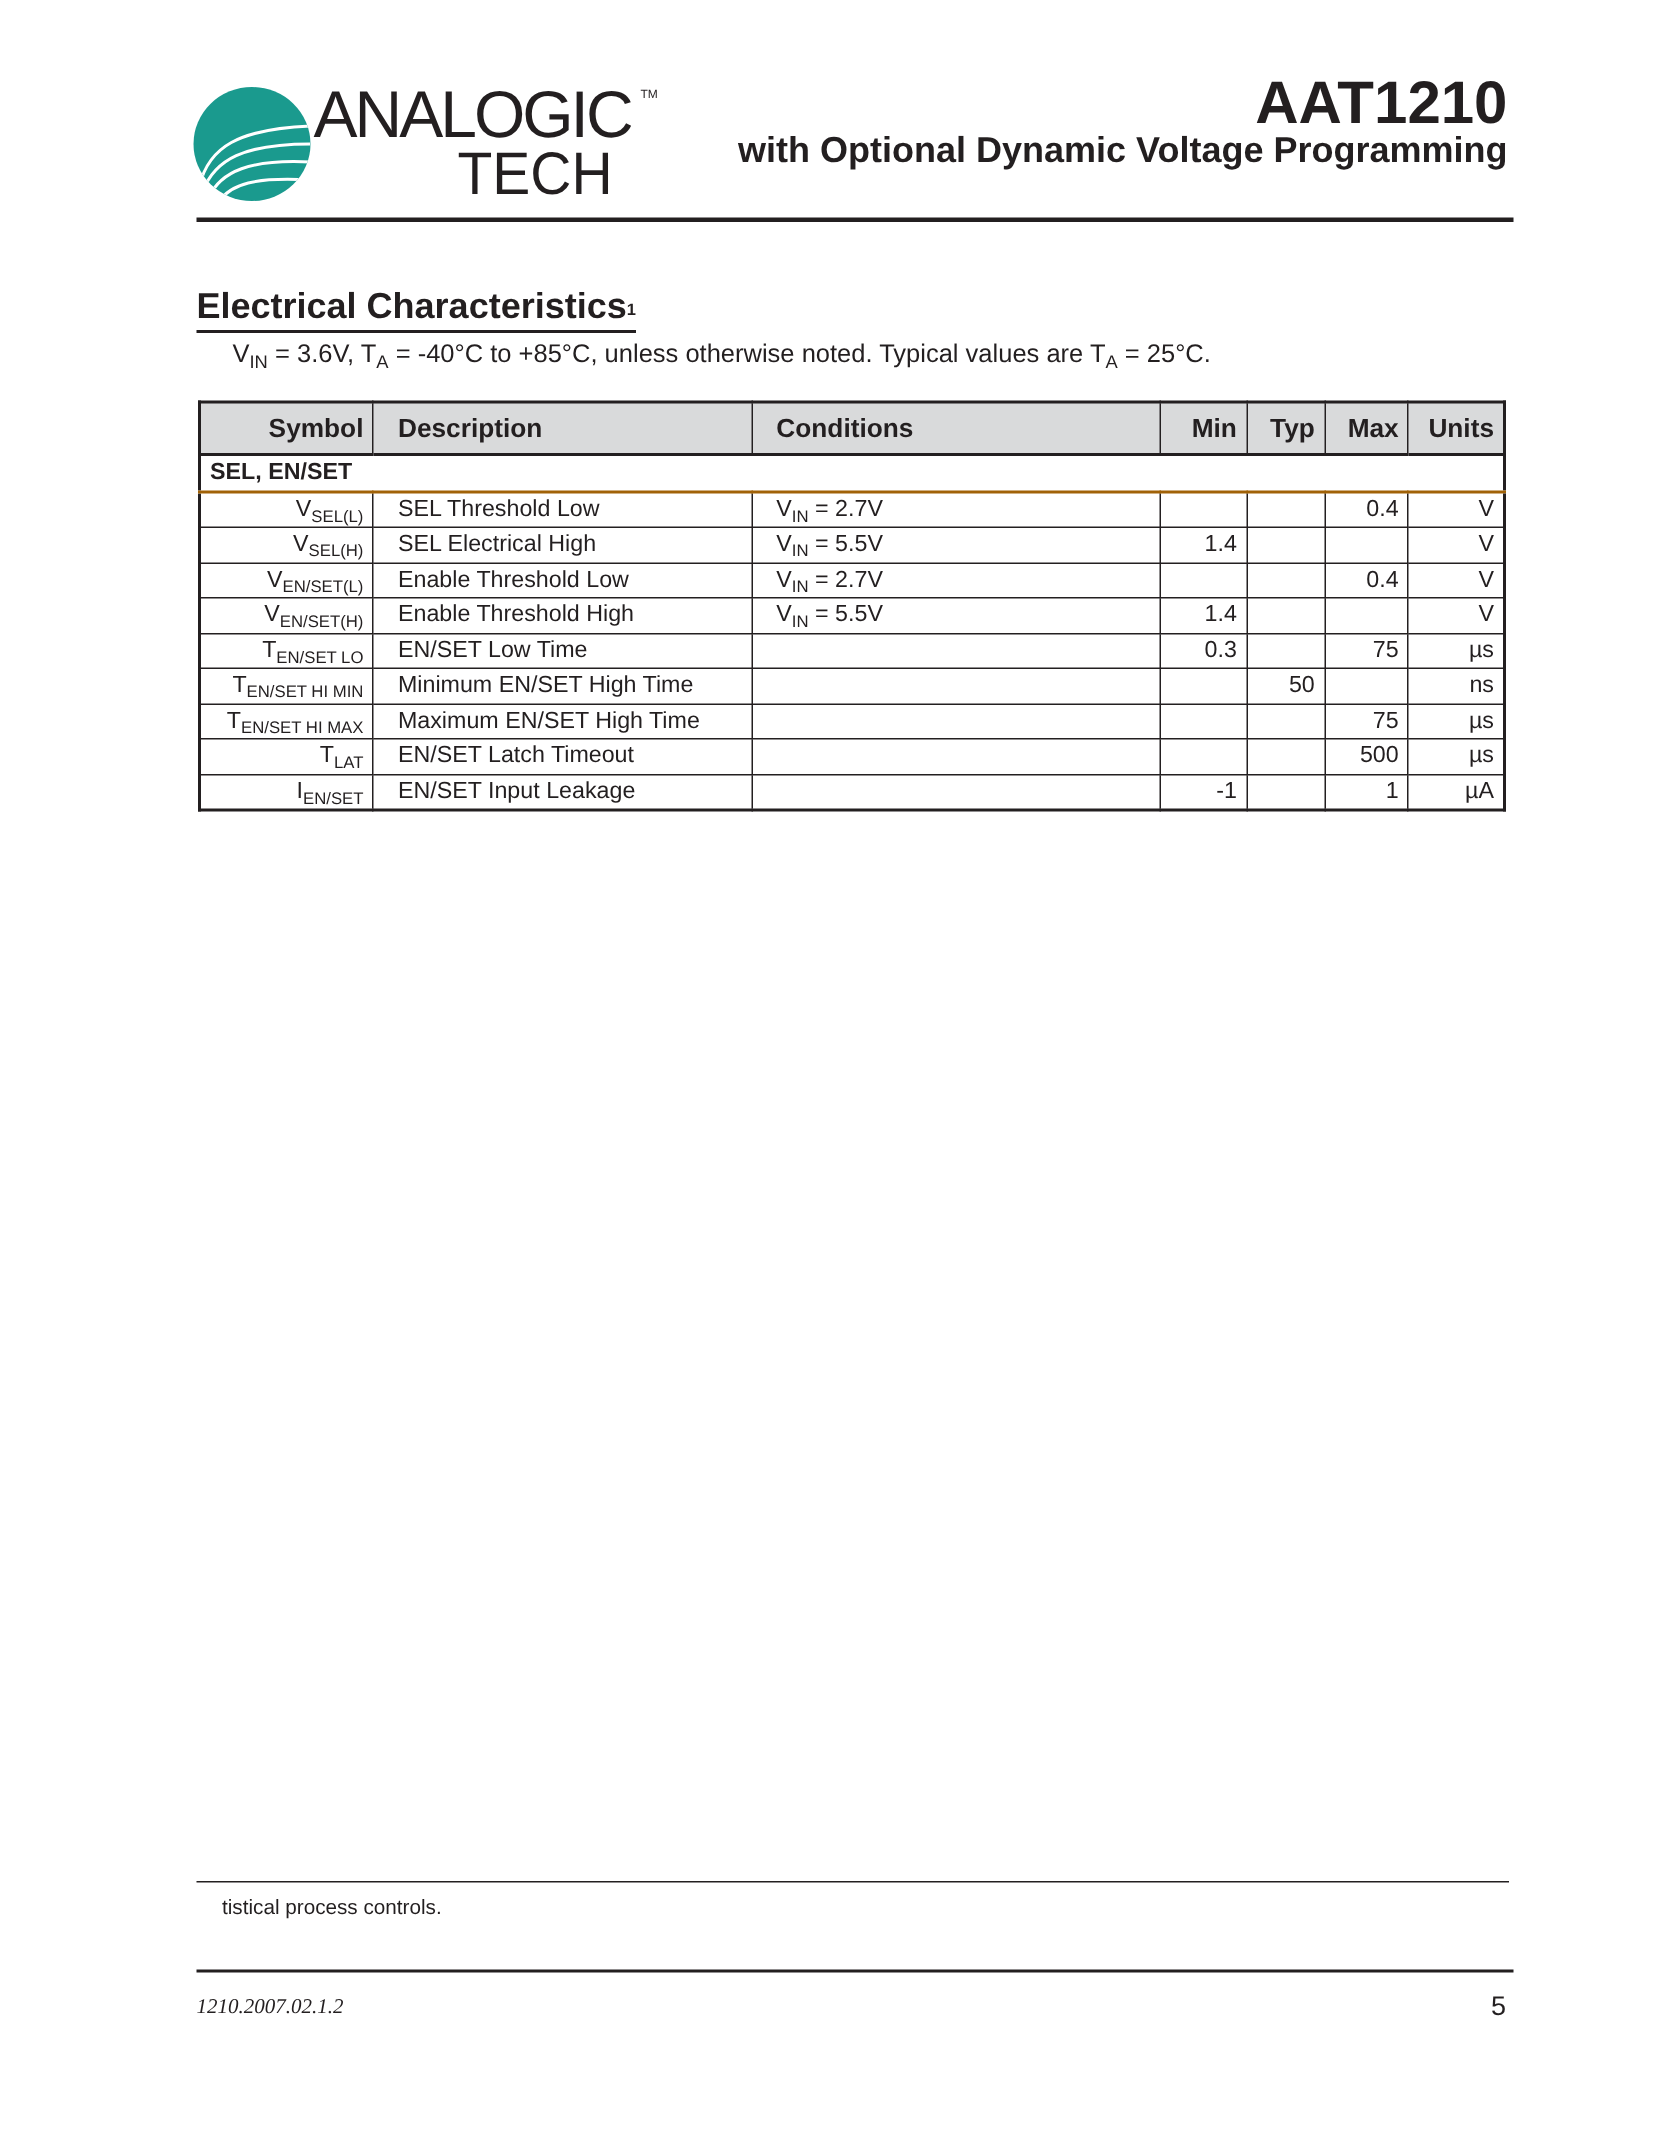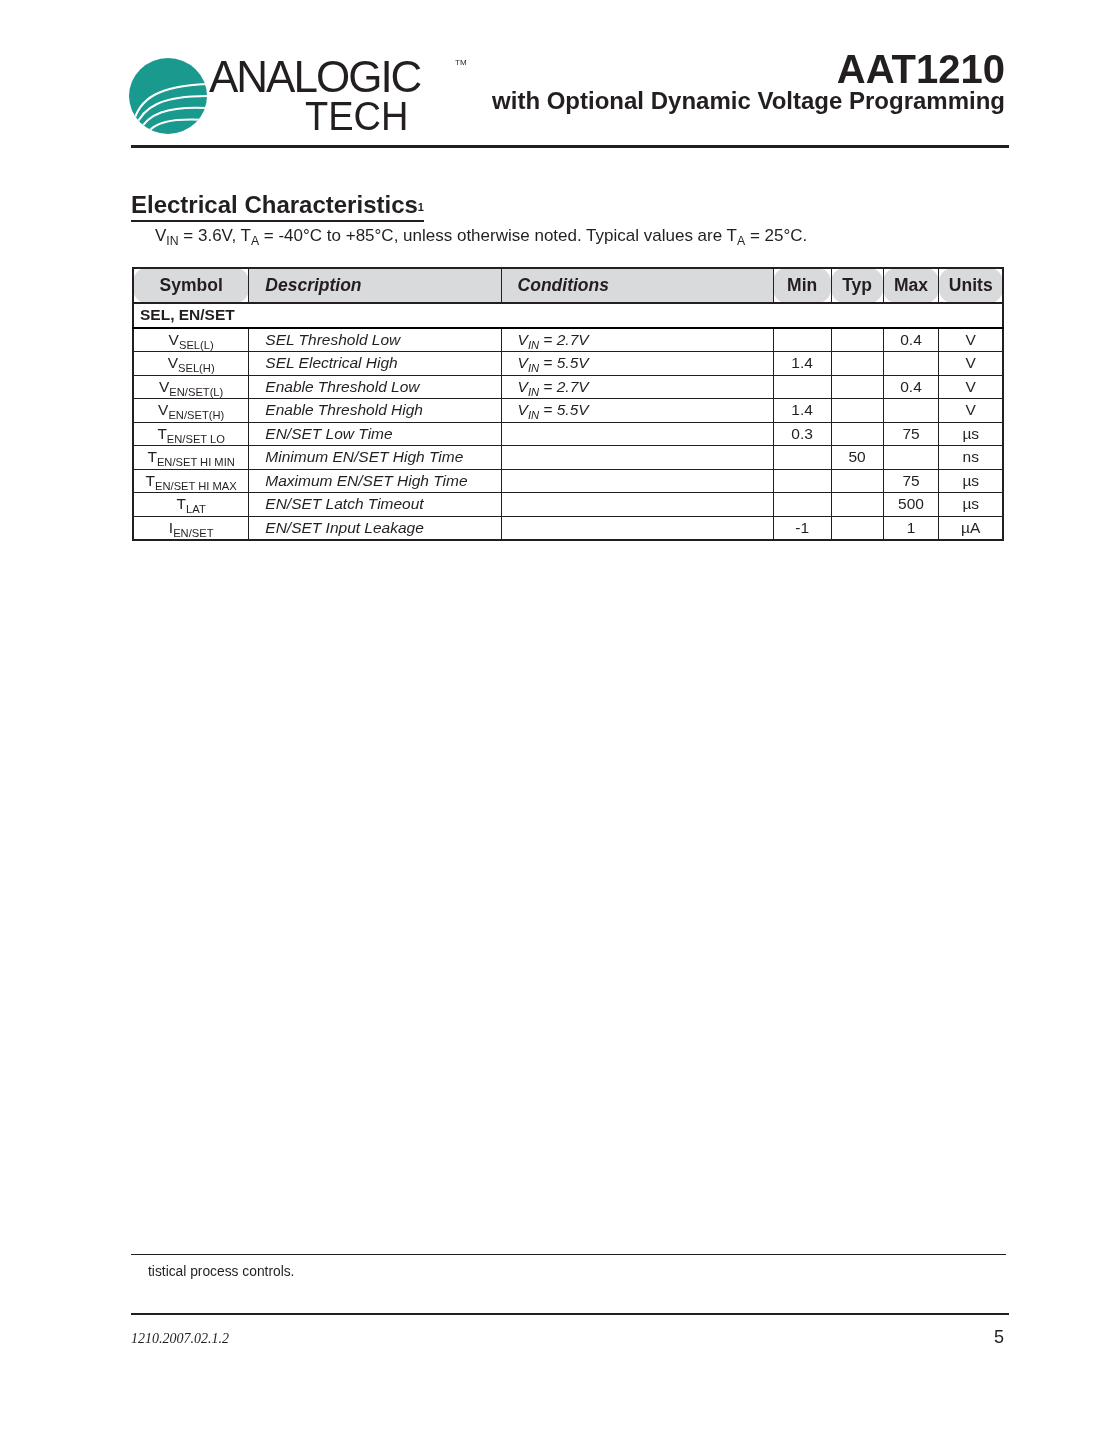--- a/index.html
+++ b/index.html
@@ -2,39 +2,39 @@
 <html><head>
 <meta charset="utf-8">
 <style>
   html, body { margin:0; padding:0; background:#ffffff; }
   body { width:1105px; height:1430px; position:relative; font-family:"Liberation Sans", sans-serif; color:#231f20; overflow:hidden; }
 
   .logo { position:absolute; left:129px; top:56px; width:310px; height:80px; }
   .logo-circle { position:absolute; left:0; top:2px; width:78px; height:76px; border-radius:50%; background:#1a9a8e; overflow:hidden; }
   .logo-circle svg { position:absolute; left:0; top:0; }
   .logo-word1 { position:absolute; left:80px; top:-4px; font-size:44px; letter-spacing:-2px; color:#231f20; font-weight:normal; }
-  .logo-tm { position:absolute; left:298px; top:2px; font-size:8px; color:#231f20;margin-left:28px; }
+  .logo-tm { position:absolute; left:298px; top:2px; font-size:8px; color:#231f20; }
   .logo-word2 { position:absolute; left:176px; top:38px; font-size:40px; letter-spacing:0px; color:#231f20; font-weight:normal; transform:scaleX(0.95); transform-origin:left; }
 
   .hdr-right { position:absolute; right:100px; top:52px; text-align:right; font-weight:bold; }
   .hdr-part { font-size:40px; line-height:34px; }
   .hdr-sub { font-size:24px; line-height:29px; }
   .hdr-rule { position:absolute; left:131px; top:145px; width:878px; height:3px; background:#231f20; }
 
   .sec-title { position:absolute; left:131px; top:191px; font-size:24px; font-weight:bold; border-bottom:2px solid #231f20; padding-bottom:1px; line-height:28px; }
   .sec-title sup { font-size:11px; vertical-align:top; position:relative; top:2px; }
   .cond-line { position:absolute; left:131px; top:225px; font-size:17px; line-height:22px;margin-left:24px; }
   .cond-line sub, td sub { font-size:0.72em; vertical-align:-0.35em; line-height:0; }
 
   table.spec { position:absolute; left:132px; top:267px; width:872px; border-collapse:collapse; border:2px solid #231f20; font-size:15.5px; }
   table.spec th { background:#d9dadb; font-weight:bold; font-size:17.5px; height:33px; border:1px solid #231f20; border-bottom:2px solid #231f20; padding:0 6px; }
   table.spec td { border:1px solid #231f20; height:22.5px; padding:0 6px; line-height:20px; }
-  table.spec tr.group td { font-weight:bold; font-size:15.5px; border-bottom:2px solid #000000; text-align:left; }
-  .c { text-align:center;border-radius:14px; }
-  .l { text-align:left; padding-left:16px !important;font-style:italic; }
+  table.spec tr.group td { font-weight:bold; font-size:15.5px; border-bottom:2px solid #a16207; text-align:left; }
+  .c { text-align:right; }
+  .l { text-align:left; padding-left:16px !important; }
   th.l { padding-left:16px !important; }
 
   .fn-rule { position:absolute; left:131px; top:1254px; width:875px; height:1px; background:#231f20; }
   .footnote { position:absolute; left:131px; top:1263px; width:875px; font-size:13.8px; line-height:18px; }
   .footnote .fn-indent { padding-left:17px; }
   .foot-rule { position:absolute; left:131px; top:1313px; width:878px; height:2px; background:#231f20; }
   .doc-id { position:absolute; left:131px; top:1331px; font-family:"Liberation Serif", serif; font-style:italic; font-size:14px; }
   .page-num { position:absolute; right:101px; top:1327px; font-size:18px; }
 </style>
 </head>

